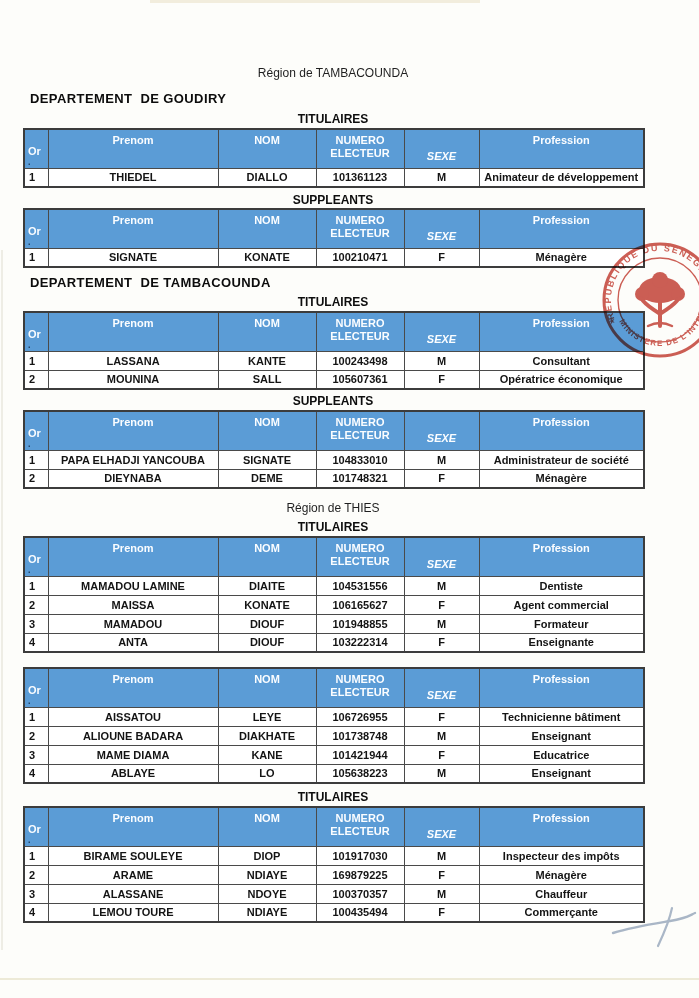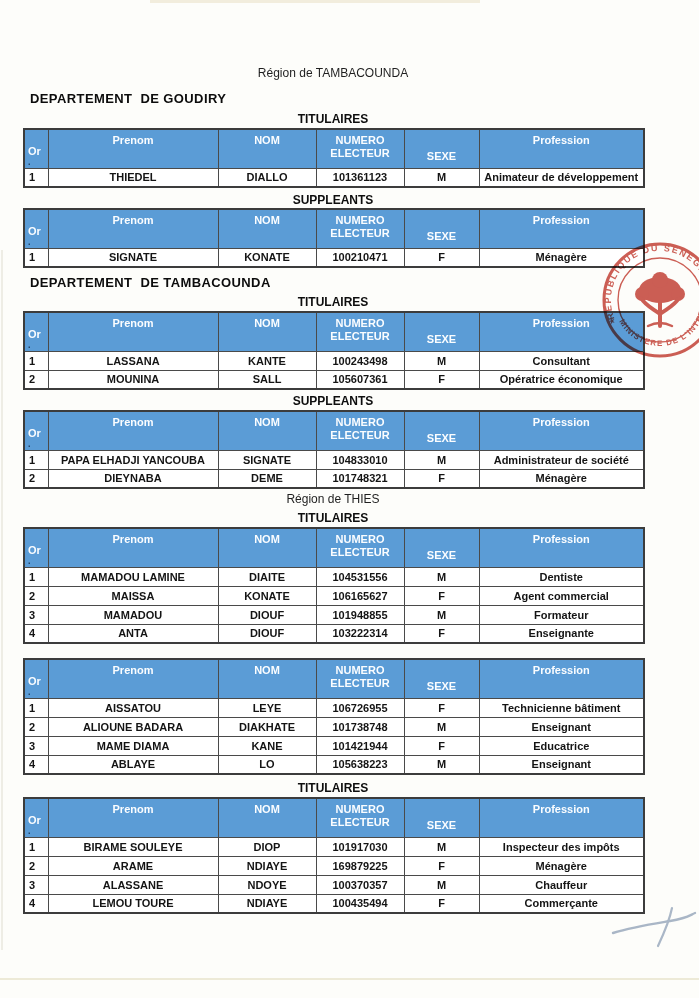--- a/index.html
+++ b/index.html
@@ -33,21 +33,21 @@
     border:2px solid #3c3c3c;
   }
   .etable th, .etable td { border:1px solid #4a4a4a; overflow:hidden; }
   .etable thead tr { height:39px; }
   .etable th {
     background:#5b9cd6; color:#fbfdff;
     font-size:11px; font-weight:bold; line-height:13px;
     vertical-align:top; padding-top:4px;
   }
   .etable th.c0 { vertical-align:bottom; text-align:left; padding-left:3px; padding-bottom:1px; line-height:10px; }
-  .etable th.c4 { vertical-align:middle; padding-top:16px; }
+  .etable th.c4 { vertical-align:middle; padding-top:16px;font-style:italic; }
   .ordot { font-size:9px; color:#1c3a5a; }
   .etable tbody tr { height:19px; }
   .etable td {
     background:#ffffff;
     font-size:11px; font-weight:bold; color:#141414;
     text-align:center; vertical-align:middle;
   }
   .etable td.c0 { text-align:left; padding-left:4px; }
   col.c0 { width:24px; } col.c1 { width:170px; } col.c2 { width:98px; }
   col.c3 { width:88px; } col.c4 { width:75px; } col.c5 { width:165px; }
@@ -206,21 +206,21 @@
           <td class="c0">2</td>
           <td class="c1">DIEYNABA</td>
           <td class="c2">DEME</td>
           <td class="c3">101748321</td>
           <td class="c4">F</td>
           <td class="c5">Ménagère</td>
         </tr>
       </tbody>
     </table>
 
-  <p class="region" style="margin-top:3px">Région de THIES</p>
+  <p class="region" style="margin-top:12px">Région de THIES</p>
 
   <p class="tlabel" style="margin-top:5px">TITULAIRES</p>
   <table class="etable" style="margin-top:2px">
       <colgroup>
         <col class="c0">
         <col class="c1">
         <col class="c2">
         <col class="c3">
         <col class="c4">
         <col class="c5">

